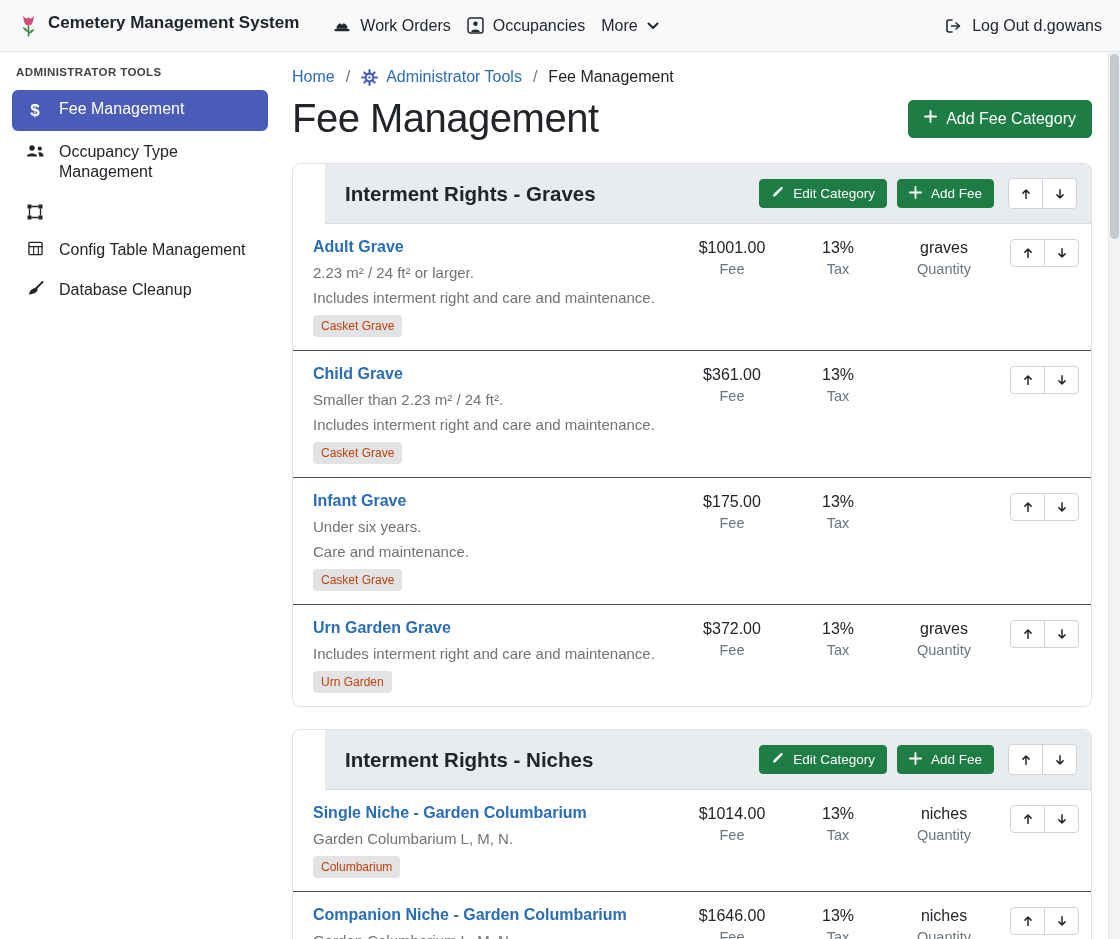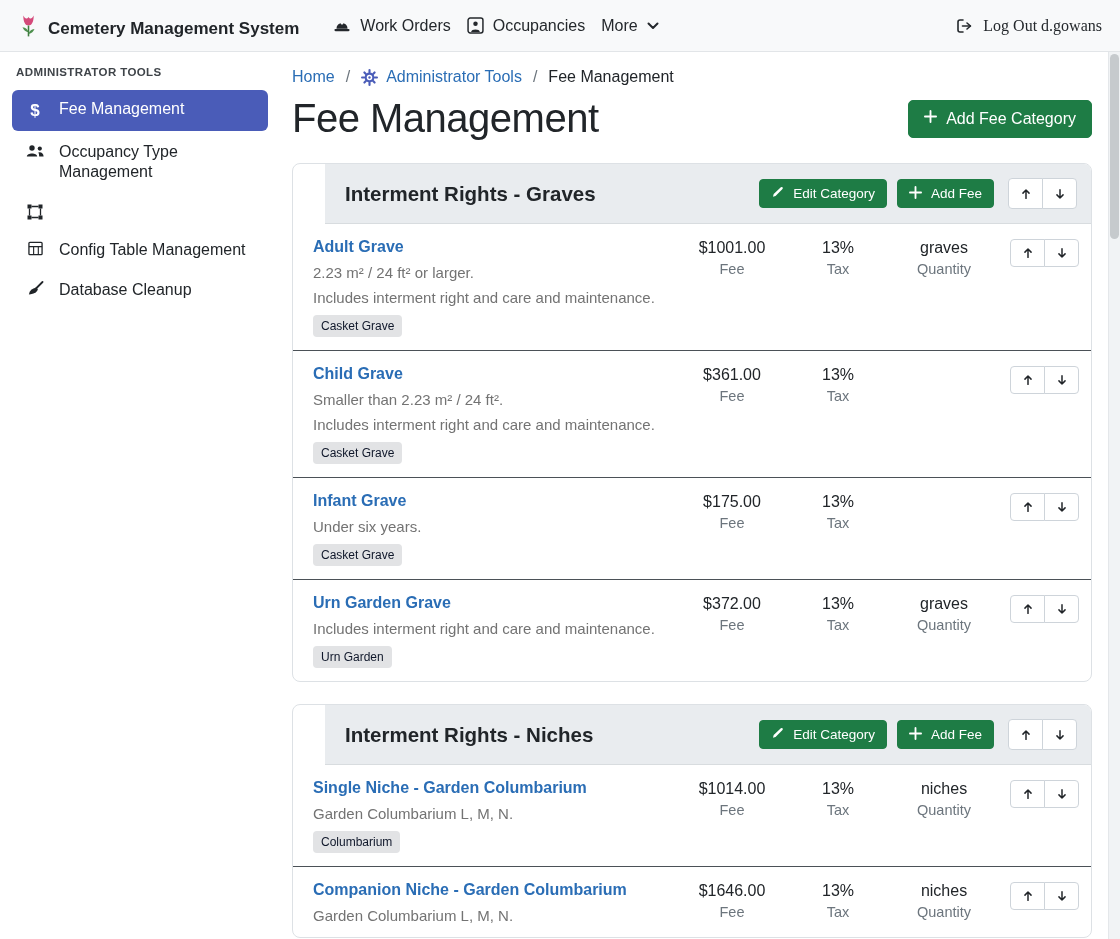--- a/index.html
+++ b/index.html
@@ -11,24 +11,24 @@
   }
   button { font-family: inherit; cursor: pointer; }
   .icon { display: inline-flex; align-items: center; justify-content: center; }
 
   
   .navbar {
     position: absolute; top:0; left:0; right:0; height:52px;
     background:#f8f9fa; border-bottom:1px solid #e2e5e8;
     display:flex; align-items:center; padding:0 18px; z-index:5;
   }
-  .brand { display:flex; align-items:flex-end; gap:9px; font-size:17px; font-weight:700; }
+  .brand { display:flex; align-items:flex-start; gap:9px; font-size:17px; font-weight:700; }
   .nav-links { display:flex; gap:16px; margin-left:34px; }
   .nav-link { display:flex; align-items:center; gap:9px; font-size:16px; color:#24282c; cursor:pointer; }
-  .logout { margin-left:auto; display:flex; align-items:center; gap:9px; font-size:16px; cursor:pointer;font-family:Liberation Serif, serif; }
+  .logout { margin-left:auto; display:flex; align-items:center; gap:9px; font-size:16px; cursor:pointer; }
 
   
   .sidebar { position:absolute; top:52px; left:0; bottom:0; width:280px; background:#fff; padding-top:10px; }
   .side-header { font-size:11.5px; font-weight:700; letter-spacing:.4px; color:#3f4449; padding:4px 16px 10px; }
   .side-item {
     display:flex; gap:13px; align-items:flex-start;
     margin:2px 12px; padding:9px 12px; border-radius:6px;
     font-size:16px; line-height:1.28; cursor:pointer; color:#212529;
   }
   .side-item .icon { width:22px; flex:none; margin-top:1px; }
@@ -72,21 +72,21 @@
   .arrow-lg { height:31px; }
   .hdr-arrows { margin-left:4px; }
 
   .fee-row { display:flex; align-items:flex-start; padding:14px 12px 13px 20px; }
   .fee-row + .fee-row { border-top:1px solid #4b5157; }
   .fee-main { flex:1; padding-right:8px; }
   .fee-name { font-size:16px; font-weight:600; color: var(--link, #2a6db5); text-decoration:none; display:inline-block; }
   .fee-desc { font-size:15px; margin-top:8px; color:#737373; }
   .badge {
     display:inline-block; margin-top:9px; font-size:12px; font-weight:500;
-    color:#0f172a; background:#e2e3e5; border-radius:4px; padding:4px 8px;
+    color:#c2410c; background:#e2e3e5; border-radius:4px; padding:4px 8px;
   }
   .num-col { text-align:center; margin-top:1px; }
   .col-fee { width:112px; }
   .col-tax { width:100px; }
   .col-qty { width:112px; }
   .val { font-size:16px; }
   .sub { font-size:14.5px; color:#6c757d; margin-top:4px; }
   .fee-row .arrow-group { margin-left:10px; margin-top:1px; }
 
   
@@ -359,20 +359,21 @@
                   </svg>
                 </span>
               </button>
     </div>
   </div>
 
   <div class="fee-row">
     <div class="fee-main">
       <a href="#" class="fee-name">Infant Grave</a>
       <div class="fee-desc">Under six years.</div>
+      <div class="fee-desc">Care and maintenance.</div>
       <div><span class="badge">Casket Grave</span></div>
     </div>
     <div class="num-col col-fee">
       <div class="val">$175.00</div>
       <div class="sub">Fee</div>
     </div>
     <div class="num-col col-tax">
       <div class="val">13%</div>
       <div class="sub">Tax</div>
     </div>

